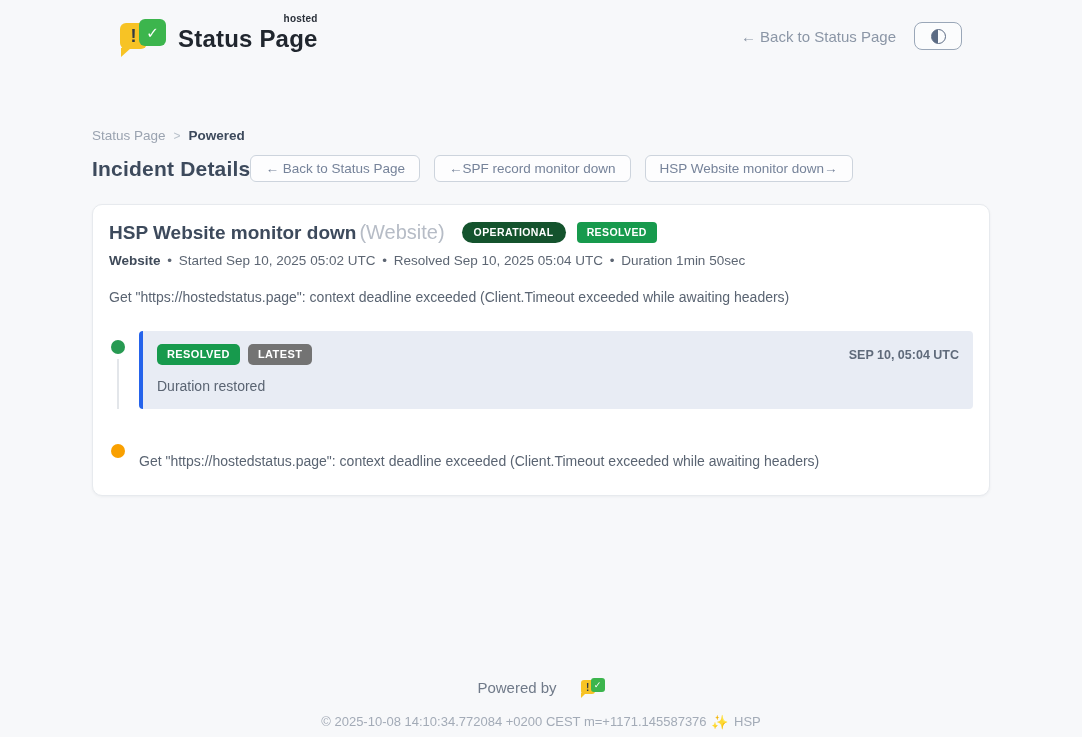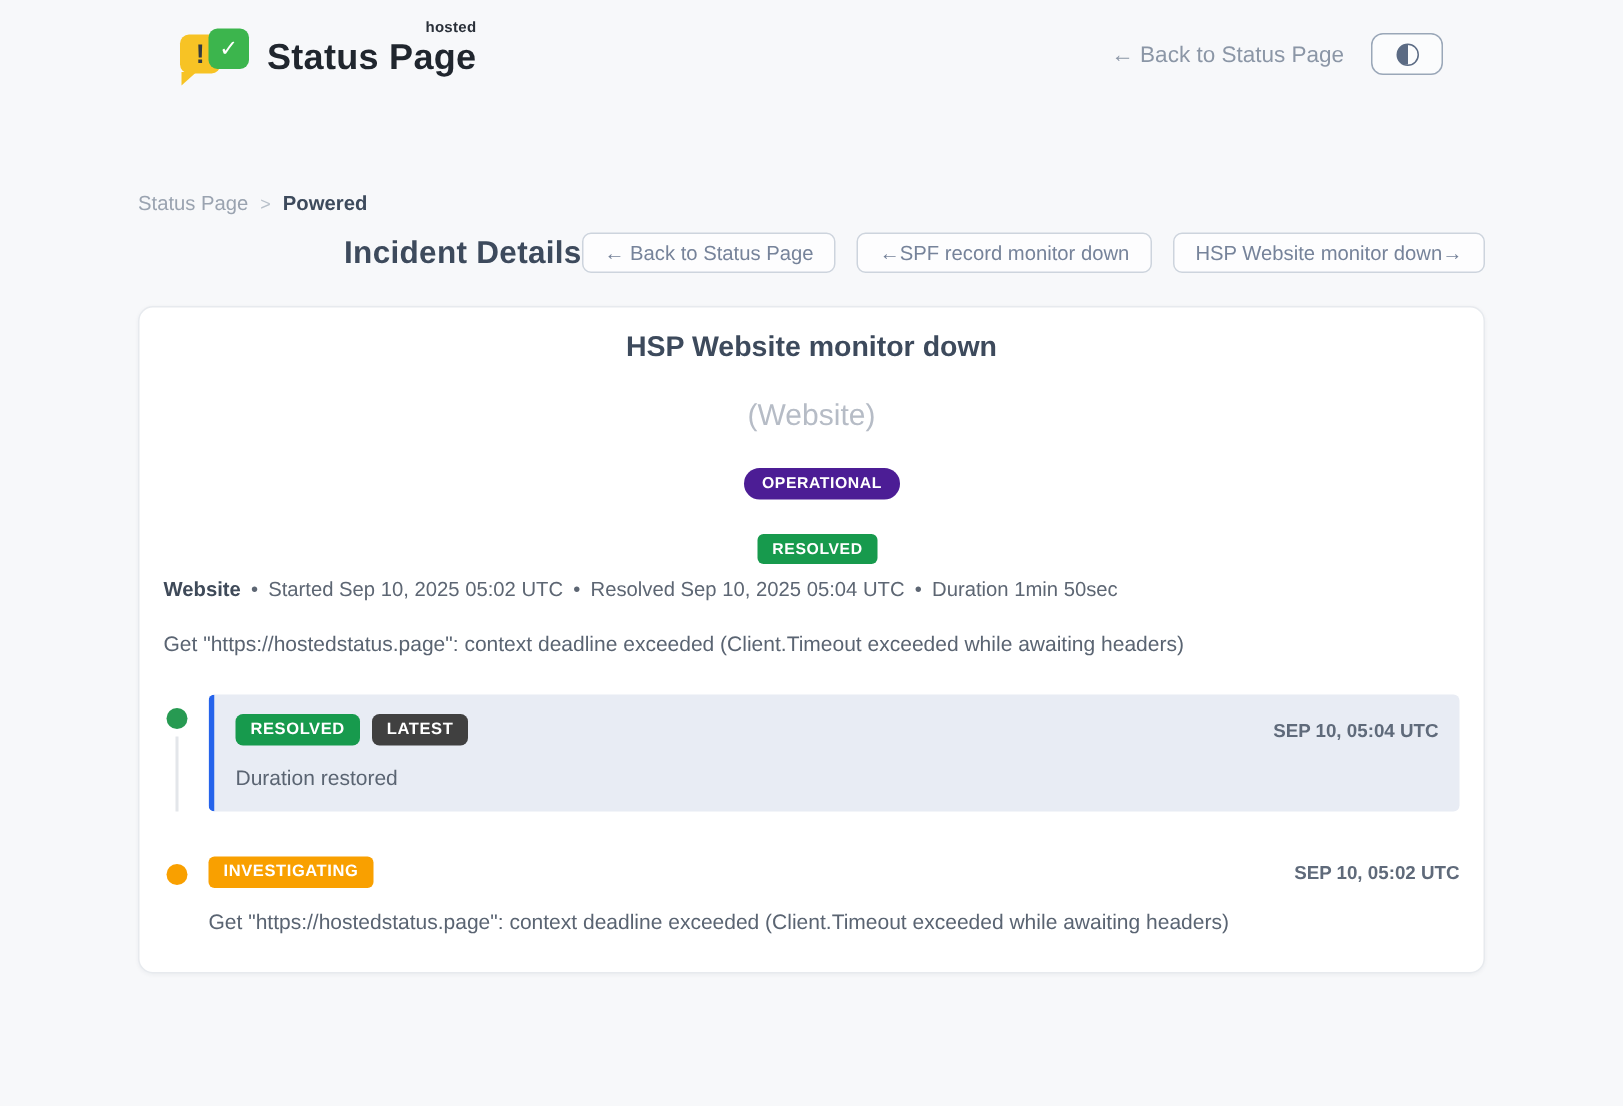--- a/index.html
+++ b/index.html
@@ -48,43 +48,43 @@
     border:1.5px solid #5b6b84;
     background:linear-gradient(90deg,#5b6b84 50%, transparent 50%);
   }
 
   
   .container { width:898px; margin:0 auto; }
   .breadcrumb { margin-top:70px; font-size:13.5px; color:#9aa3b0; display:flex; align-items:center; gap:8px; }
   .crumb-current { color:#3d4a5c; font-weight:700; }
   .crumb-sep { color:#b8c0ca; font-size:12px; }
 
-  .title-row { display:flex; align-items:center; justify-content:flex-end; margin-top:12px; }
+  .title-row { display:flex; align-items:center; justify-content:flex-start; margin-top:12px; }
   .page-title { font-size:21px; font-weight:700; color:#3d4a5c; letter-spacing:0.2px; }
   .nav-buttons { display:flex; gap:14px; }
   .nav-btn {
     border:1px solid #cdd4dd; background:#fdfdfe; color:#76839a;
     font-size:13.5px; font-family:inherit; padding:5px 14px; border-radius:6px; cursor:pointer;
     white-space:nowrap;
   }
 
   
   .card {
     margin-top:22px; background:#ffffff; border:1px solid #e7eaee; border-radius:10px;
     box-shadow:0 1px 3px rgba(20,30,50,0.05);
     padding:16px 16px 26px 16px;
   }
-  .card-title-row { display:flex; align-items:center; gap:23px;flex-direction:column; }
+  .card-title-row { display:flex; align-items:center; gap:3px; }
   .card-title { font-size:19px; font-weight:700; color:#3d4a5c; }
   .card-scope { font-size:20px; font-weight:500; color:#b6bcc6; }
   .badge {
     display:inline-block; color:#fff; font-weight:700; text-transform:uppercase;
     font-size:10.5px; letter-spacing:0.4px; line-height:1;
   }
-  .badge-operational { background:#4c1d95; padding:5px 12px; border-radius:999px; margin-left:14px; }
+  .badge-operational { background:#14532d; padding:5px 12px; border-radius:999px; margin-left:14px; }
   .badge-resolved { background:#179a4d; padding:5px 10px; border-radius:4px; margin-left:8px; }
   .card-meta { margin-top:9px; font-size:13.5px; color:#5d6673; }
   .meta-service { font-weight:700; color:#3f4a59;margin-top:12px; }
   .meta-sep { color:#5d6673; padding:0 3px; }
   .card-desc { margin-top:21px; font-size:14px; color:#5a6472; }
 
   
   .timeline { margin-top:26px; }
   .timeline-item { display:flex; gap:12px; }
   .timeline-item.gap { padding-bottom:30px; }
@@ -98,21 +98,21 @@
     background:#e8ecf4; border-left:4px solid #2563eb; border-radius:4px;
     padding:13px 14px 15px 14px;
   }
   .entry-head { display:flex; align-items:center; }
   .entry-badges { display:flex; gap:8px; flex:1; }
   .tl-badge {
     color:#fff; font-weight:700; text-transform:uppercase; font-size:11px;
     letter-spacing:0.4px; line-height:1; padding:5px 10px; border-radius:5px; display:inline-block;
   }
   .tl-resolved { background:#179a4d; }
-  .tl-latest { background:#404040; }
+  .tl-latest { background:#737373; }
   .tl-investigating { background:#f9a000; border-radius:4px; }
   .entry-time { font-size:12.5px; font-weight:600; color:#5f6a7a; white-space:nowrap; }
   .entry-msg { margin-top:13px; font-size:14px; color:#5a6472; }
   .entry-plain .entry-msg { margin-top:14px; }
 
   
   .footer { text-align:center; margin-top:180px; }
   .powered { display:inline-flex; align-items:center; gap:24px; font-size:15px; color:#707a89; cursor:pointer; }
   .mini-logo { position:relative; width:24px; height:22px; flex:none; }
   .mini-yellow {
@@ -214,26 +214,20 @@
             <div class="entry-msg">Duration restored</div>
           </div>
         </div>
       </div>
 
       <div class="timeline-item">
         <div class="dot-col">
           <span class="dot dot-orange"></span>
         </div>
         <div class="entry entry-plain">
-          <div class="entry-head">
-            <div class="entry-badges">
-              <span class="tl-badge tl-investigating">INVESTIGATING</span>
-            </div>
-            <span class="entry-time">SEP 10, 05:02 UTC</span>
-          </div>
           <div class="entry-msg">Get "https://hostedstatus.page": context deadline exceeded (Client.Timeout exceeded while awaiting headers)</div>
         </div>
       </div>
 
     </div>
   </div>
 
   <div class="footer">
     <div class="powered">
       <span>Powered by</span>

